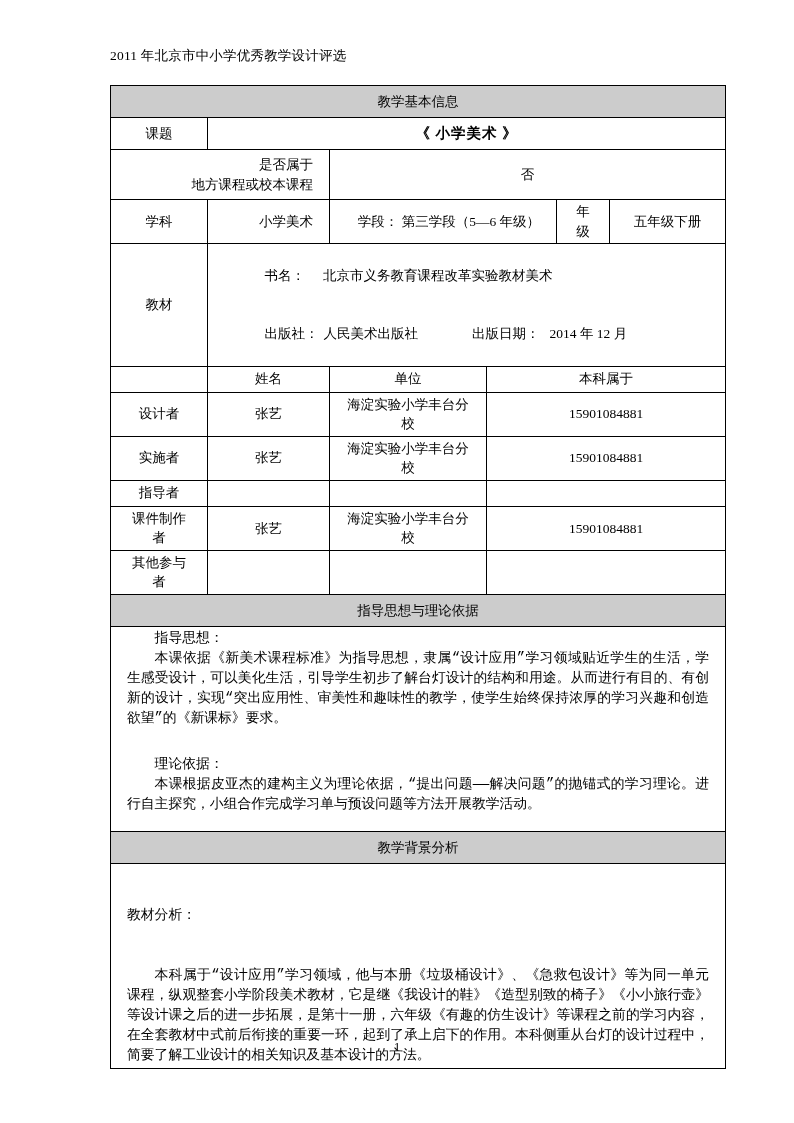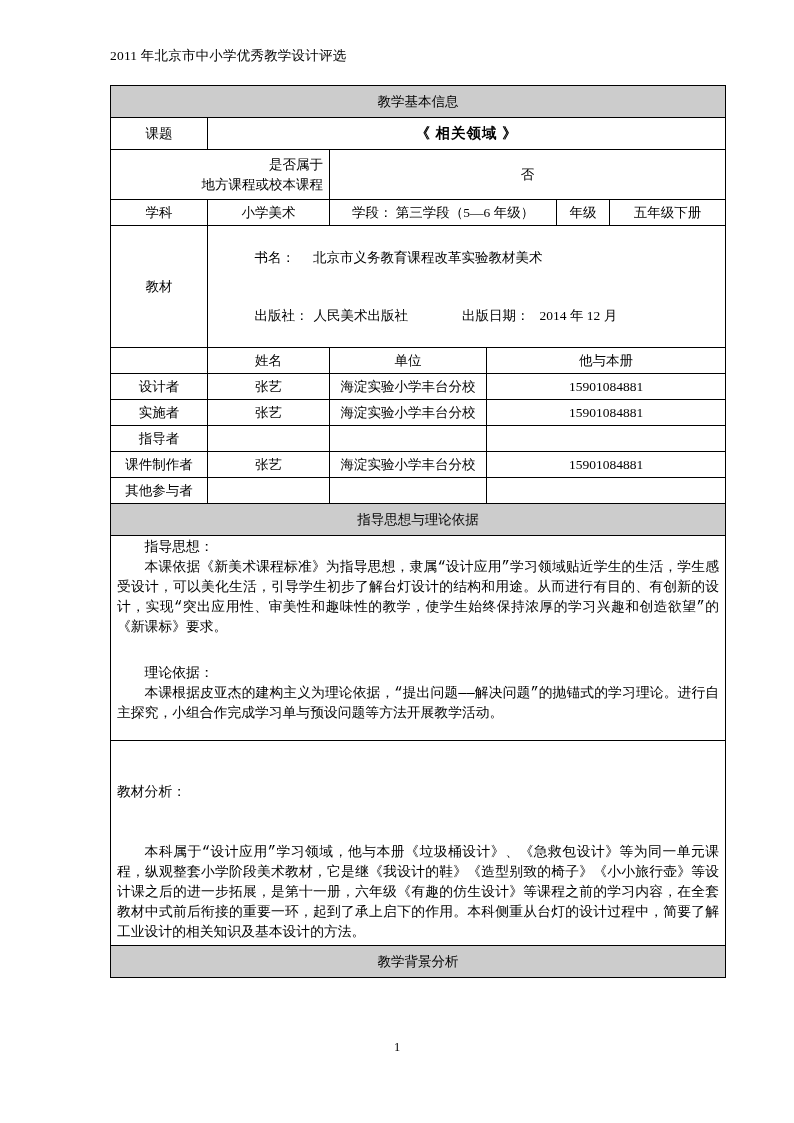--- a/index.html
+++ b/index.html
@@ -34,32 +34,32 @@
     position: absolute;
     left: 110px;
     top: 85px;
     width: 615px;
     border-collapse: collapse;
     table-layout: fixed;
     font-size: 13.5px;
   }
   table.main td {
     border: 1px solid #000000;
-    padding: 2px 6px;
+    padding: 2px 16px;
     vertical-align: middle;
     line-height: 1.45;
   }
   .sec-head {
     background: #cccccc;
     text-align: center;
     height: 27px;
     font-size: 13.5px;
   }
   .ctr { text-align: center; }
-  .lft { text-align: center; }
+  .lft { text-align: right; }
   .r-courseinfo { height: 27px; }
   .r-tall { height: 45px; }
   .r-small { height: 21px; }
   .title-cell {
     text-align: center;
     font-size: 14.5px;
     font-weight: bold;
     letter-spacing: 1px;
   }
   .two-line {
@@ -116,21 +116,21 @@
       <col style="width:116px">
     </colgroup>
     <tbody>
 
       <tr>
         <td class="sec-head" colspan="6">教学基本信息</td>
       </tr>
 
       <tr>
         <td class="ctr r-courseinfo">课题</td>
-        <td class="title-cell" colspan="5">《 相关领域 》</td>
+        <td class="title-cell" colspan="5">《 小学美术 》</td>
       </tr>
 
       <tr>
         <td class="two-line r-tall" colspan="2">
           <div>是否属于</div>
           <div>地方课程或校本课程</div>
         </td>
         <td class="ctr" colspan="4">否</td>
       </tr>
 
@@ -153,21 +153,21 @@
             <span>出版社：</span><span class="sp-sm"></span><span>人民美术出版社</span><span class="sp-wide"></span><span class="sp-wide"></span><span class="sp-wide"></span><span>出版日期：</span><span class="sp-mid"></span><span>2014 年 12 月</span>
           </div>
         </td>
       </tr>
 
 
       <tr>
         <td class="ctr r-small"></td>
         <td class="ctr">姓名</td>
         <td class="ctr">单位</td>
-        <td class="ctr" colspan="3">他与本册</td>
+        <td class="ctr" colspan="3">本科属于</td>
       </tr>
 
       <tr>
         <td class="ctr r-small">设计者</td>
         <td class="ctr">张艺</td>
         <td class="ctr">海淀实验小学丰台分校</td>
         <td class="ctr" colspan="3">15901084881</td>
       </tr>
 
       <tr>
@@ -207,30 +207,30 @@
           <p class="ind">指导思想：</p>
           <p class="ind">本课依据《新美术课程标准》为指导思想，隶属“设计应用”学习领域贴近学生的生活，学生感受设计，可以美化生活，引导学生初步了解台灯设计的结构和用途。从而进行有目的、有创新的设计，实现“突出应用性、审美性和趣味性的教学，使学生始终保持浓厚的学习兴趣和创造欲望”的《新课标》要求。</p>
           <p class="spacer"></p>
           <p class="ind">理论依据：</p>
           <p class="ind">本课根据皮亚杰的建构主义为理论依据，“提出问题——解决问题”的抛锚式的学习理论。进行自主探究，小组合作完成学习单与预设问题等方法开展教学活动。</p>
           <p class="spacer-sm"></p>
         </td>
       </tr>
 
       <tr>
+        <td class="sec-head" colspan="6">教学背景分析</td>
+      </tr>
+
+      <tr>
         <td class="body-cell" colspan="6">
           <p class="spacer-lg"></p>
           <p>教材分析：</p>
           <p class="spacer-lg"></p>
           <p class="ind">本科属于“设计应用”学习领域，他与本册《垃圾桶设计》、《急救包设计》等为同一单元课程，纵观整套小学阶段美术教材，它是继《我设计的鞋》《造型别致的椅子》《小小旅行壶》等设计课之后的进一步拓展，是第十一册，六年级《有趣的仿生设计》等课程之前的学习内容，在全套教材中式前后衔接的重要一环，起到了承上启下的作用。本科侧重从台灯的设计过程中，简要了解工业设计的相关知识及基本设计的方法。</p>
         </td>
       </tr>
 
-      <tr>
-        <td class="sec-head" colspan="6">教学背景分析</td>
-      </tr>
-
     </tbody>
   </table>
 
   <div class="page-num">1</div>
 
 </div>
 
 </body></html>

